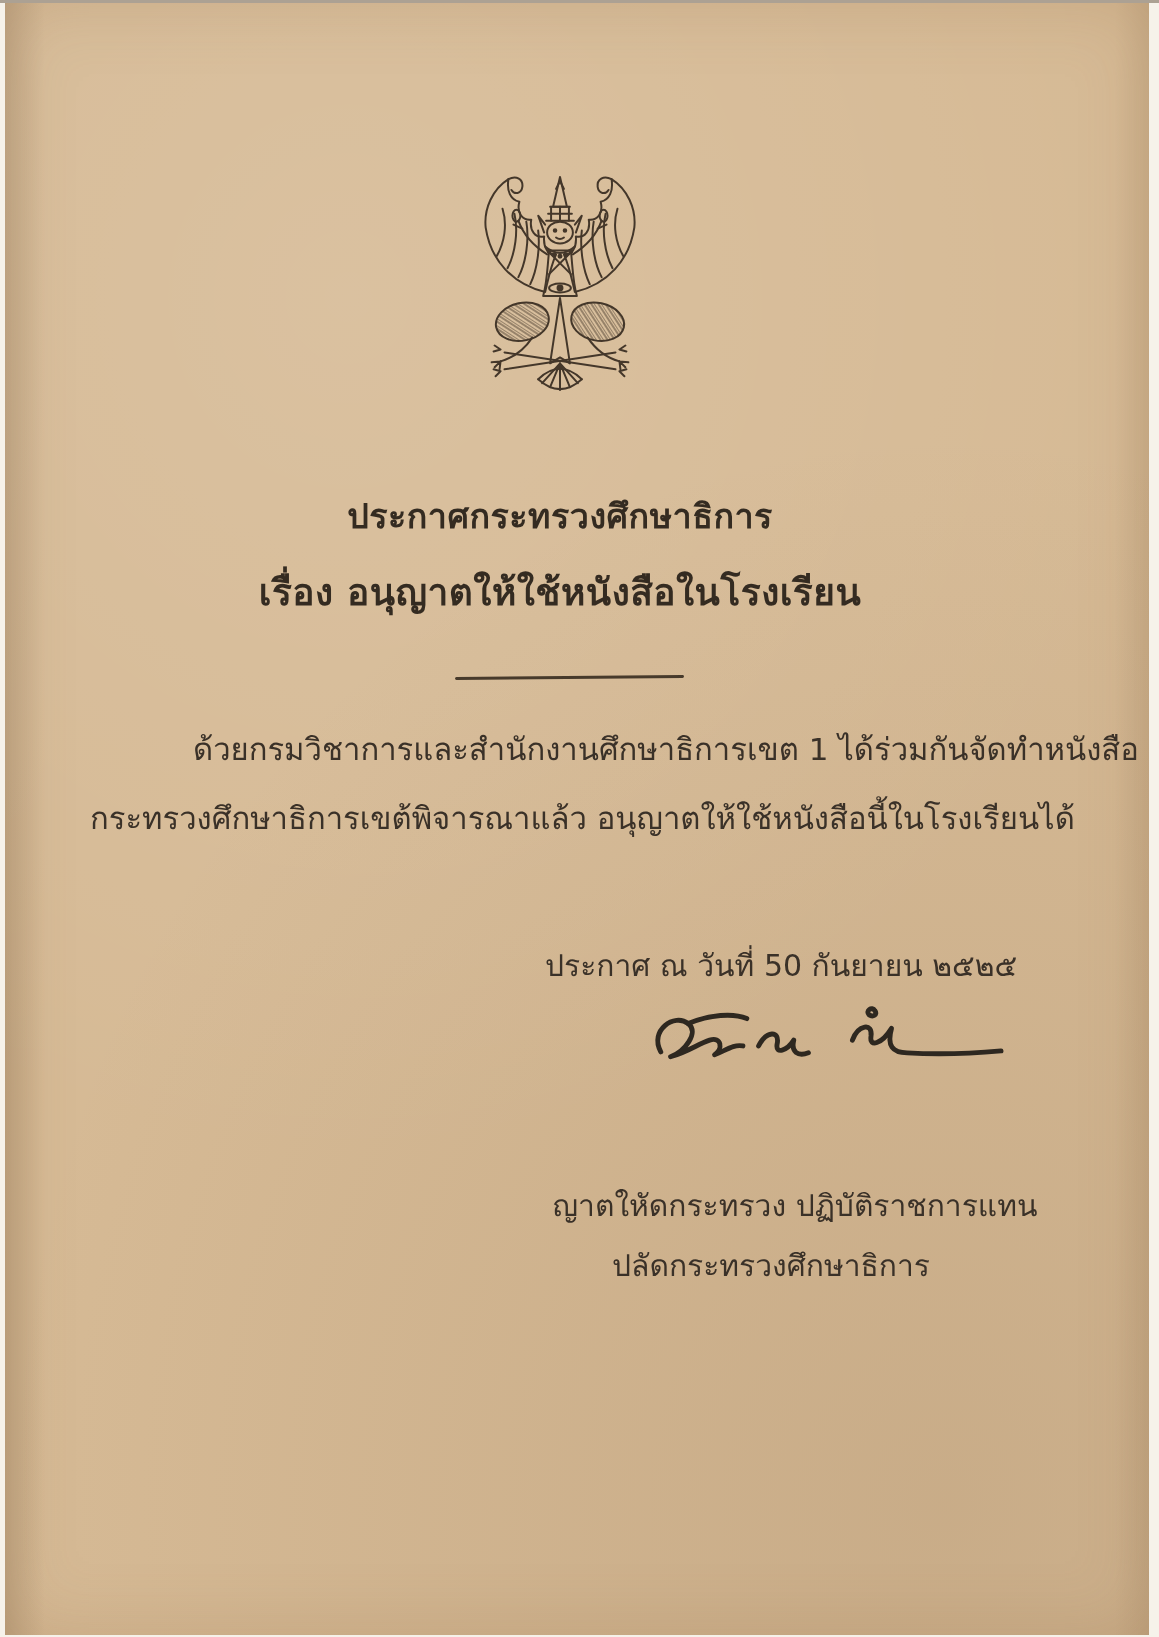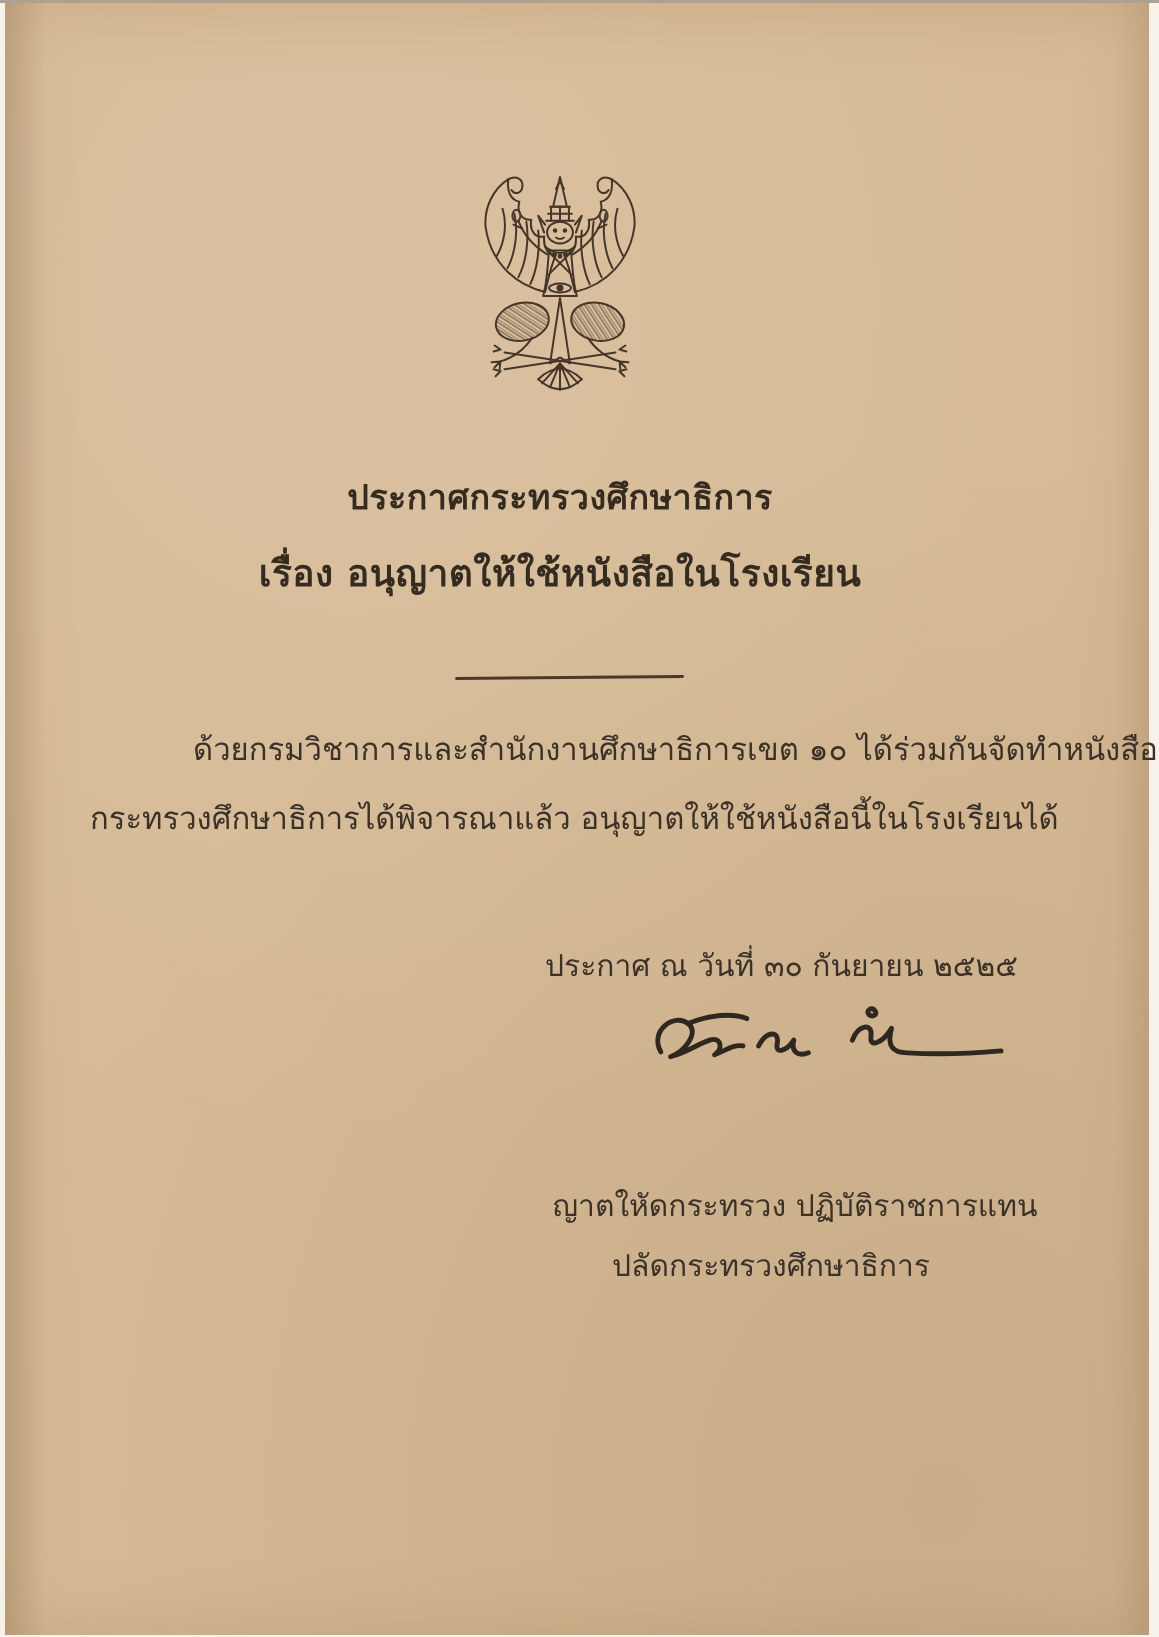--- a/index.html
+++ b/index.html
@@ -22,21 +22,21 @@
       linear-gradient(270deg, rgba(70,48,24,.08), rgba(70,48,24,0) 3%),
       #d6ba95;
     box-shadow:inset 0 0 70px rgba(140,100,60,.22);
     color:#3a3128;
   }
   .emblem{
     position:absolute;left:446px;top:170px;width:218px;height:238px;
   }
   .emblem svg{width:100%;height:100%;display:block;}
   .title-block{
-    position:absolute;left:0;top:469px;width:1110px;text-align:center;
+    position:absolute;left:0;top:488px;width:1110px;text-align:center;
     color:#342b21;font-weight:700;
   }
   .title-line1{font-size:34px;line-height:50px;letter-spacing:.5px;}
   .title-line2{font-size:37px;line-height:56px;margin-top:24px;letter-spacing:.5px;}
   .divider{
     position:absolute;left:450px;top:673px;width:229px;height:3px;
     background:#473a2b;transform:rotate(-.5deg);border-radius:2px;
   }
   .body-text{
     position:absolute;left:85px;top:712px;width:1005px;
@@ -141,25 +141,25 @@
   </div>
 
   <div class="title-block">
     <div class="title-line1">ประกาศกระทรวงศึกษาธิการ</div>
     <div class="title-line2">เรื่อง อนุญาตให้ใช้หนังสือในโรงเรียน</div>
   </div>
 
   <div class="divider"></div>
 
   <div class="body-text">
-    <div class="para-line indent">ด้วยกรมวิชาการและสำนักงานศึกษาธิการเขต ๑๐ ได้ร่วมกันจัดทำหนังสือ</div>
-    <div class="para-line">กระทรวงศึกษาธิการได้พิจารณาแล้ว อนุญาตให้ใช้หนังสือนี้ในโรงเรียนได้</div>
+    <div class="para-line indent">ด้วยกรมวิชาการและสำนักงานศึกษาธิการเขต 1 ได้ร่วมกันจัดทำหนังสือ</div>
+    <div class="para-line">กระทรวงศึกษาธิการเขต้พิจารณาแล้ว อนุญาตให้ใช้หนังสือนี้ในโรงเรียนได้</div>
   </div>
 
-  <div class="date-line">ประกาศ ณ วันที่ ๓๐ กันยายน ๒๕๒๕</div>
+  <div class="date-line">ประกาศ ณ วันที่ 50 กันยายน ๒๕๒๕</div>
 
   <div class="signature">
     <svg viewBox="0 0 400 90" xmlns="http://www.w3.org/2000/svg">
       <g fill="none" stroke="#2e2820" stroke-width="5" stroke-linecap="round" stroke-linejoin="round">
         <path d="M30 52 C18 30 44 12 58 23 C70 32 54 52 40 57 C58 52 68 44 80 40 C92 36 94 49 85 55 C96 51 104 44 114 46"></path>
         <path d="M58 23 C80 14 104 12 118 18"></path>
         <path d="M130 46 C138 30 152 30 149 44 C147 55 159 51 166 40 C163 52 170 57 181 53"></path>
         <path d="M243 14 C239 10 246 5 249 10 C252 14 247 17 243 14"></path>
         <path d="M226 40 C232 24 247 22 245 36 C243 48 256 44 266 28 C261 46 267 53 282 53 C316 55 344 54 378 51"></path>
       </g>

